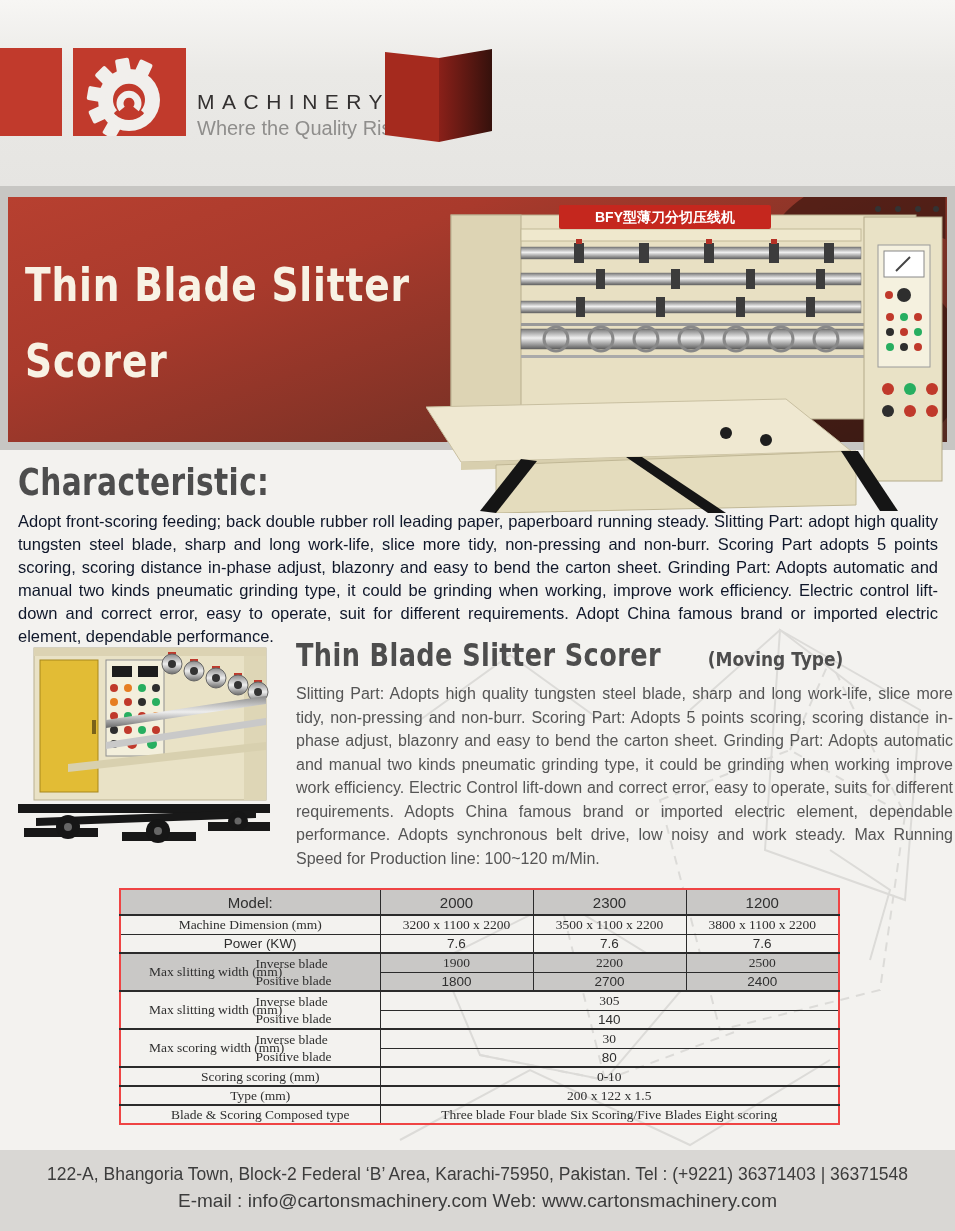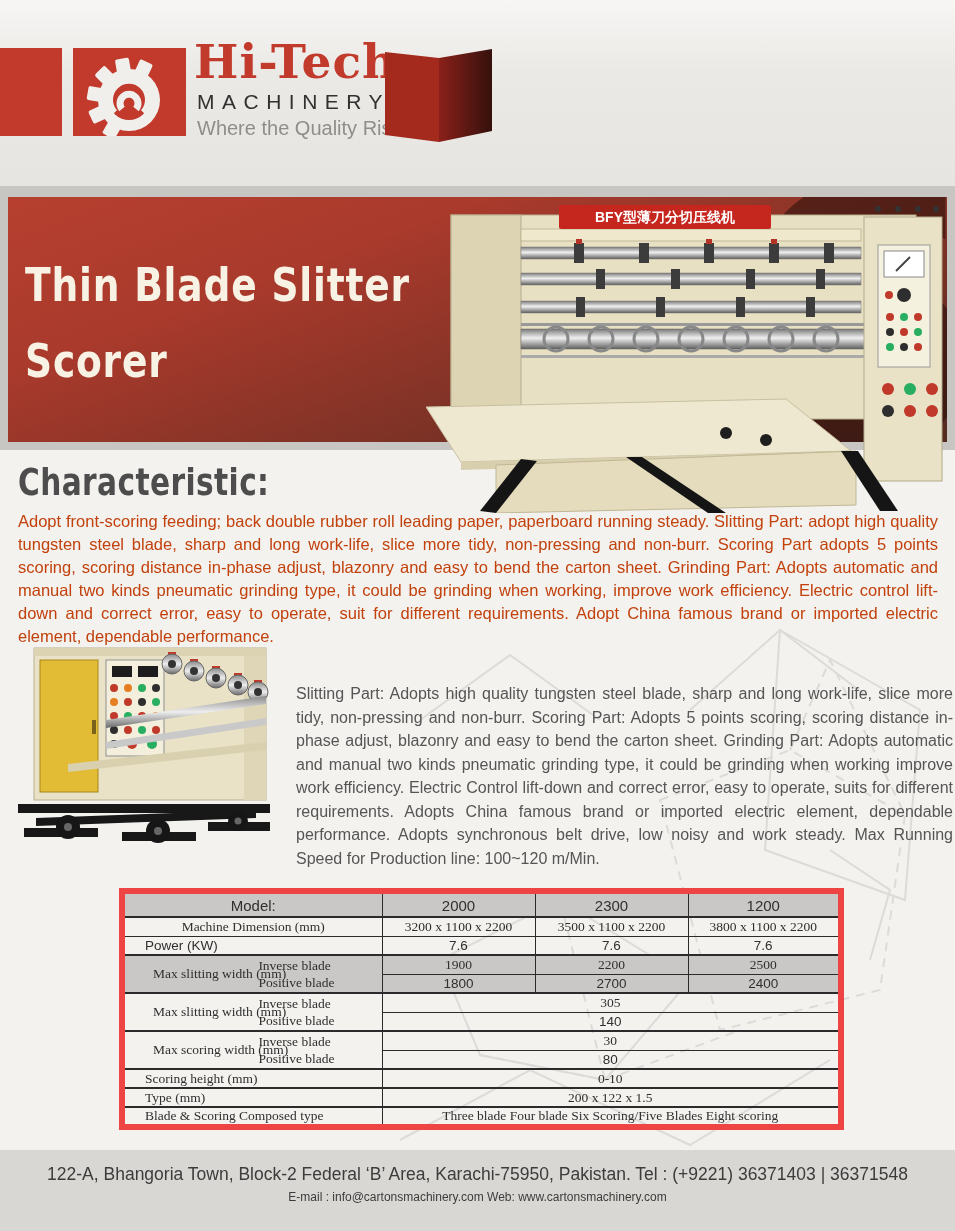--- a/index.html
+++ b/index.html
@@ -29,54 +29,54 @@
     font-weight:bold; font-size:47px; line-height:76px; transform:scaleX(0.8); transform-origin:left top;
     letter-spacing:1px; white-space:nowrap; }
   .machine1 { position:absolute; left:426px; top:199px; width:522px; height:314px; z-index:5; }
 
   
   .watermark { position:absolute; left:360px; top:600px; width:590px; height:556px; z-index:0; }
   .char-heading { position:absolute; left:18px; top:460px; font-family:"DejaVu Sans", sans-serif;
     font-weight:bold; font-size:38px; color:#4d4d4d; transform:scaleX(0.78); transform-origin:left top;
     letter-spacing:0.5px; z-index:1; }
   .char-para { position:absolute; left:18px; top:510px; width:920px; font-size:16.5px; line-height:23px;
-    color:#c2410c; text-align:justify; z-index:1; }
+    color:#0f172a; text-align:justify; z-index:1; }
   .machine2 { position:absolute; left:6px; top:634px; width:286px; height:222px; z-index:1; }
   .mov-head { position:absolute; left:296px; top:636px; white-space:nowrap; z-index:1; }
   .mov-head-main { display:inline-block; font-family:"DejaVu Sans", sans-serif; font-weight:bold;
     font-size:32px; color:#4d4d4d; transform:scaleX(0.8); transform-origin:left bottom; letter-spacing:0.5px; }
   .mov-head-suffix { display:inline-block; font-family:"DejaVu Sans", sans-serif; font-weight:bold;
     font-size:20px; color:#4d4d4d; transform:scaleX(0.85) translateX(-58px); transform-origin:left bottom; }
   .mov-para { position:absolute; left:296px; top:682px; width:657px; font-size:16px; line-height:23.5px;
     color:#555; text-align:justify; z-index:1; }
 
   
   .spec-bar { position:absolute; left:119px; top:851px; width:719px; height:33px; background:#b5362b;
     border-top:3px solid #7e241c; z-index:1; }
   .spec-bar-label { position:absolute; left:14px; top:4px; color:#ffffff; font-weight:bold; font-size:18px;
     transform:scaleX(0.92); transform-origin:left top; letter-spacing:0.3px; }
   .spec-table { position:absolute; left:119px; top:888px; width:719px; border-collapse:collapse;
     table-layout:fixed; z-index:1; font-size:13.5px; color:#2f2f2f; }
   .spec-table td { border:1px solid #2b2b2b; height:19px; text-align:center; padding:0; overflow:hidden; }
   .spec-table tr.hdr td { height:26px; font-size:15px; }
-  .spec-table td.lbl { text-align:left; padding-left:20px; }
+  .spec-table td.lbl { text-align:center; padding-left:20px; }
   .spec-table td.lbl-c { text-align:center; }
   .gray-bg { background:#c9c8c6; }
   .thick-t td { border-top-width:2px;font-family:Liberation Serif, serif; }
-  .spec-table { border:6px solid #ef4444;padding-left:20px; }
+  .spec-table { border:2px solid #ef4444;padding-left:20px; }
   .grp { position:relative; padding:0 !important; }
   .grp .main { position:absolute; left:28px; top:0; height:100%; display:flex; align-items:center; }
   .grp .sub1 { position:absolute; left:52%; top:0; line-height:19px;text-align:right; }
   .grp .sub2 { position:absolute; left:52%; bottom:0; line-height:19px; }
 
   
   .footer { position:absolute; left:0; top:1150px; width:955px; height:81px; background:#d9d7d4;
     text-align:center; color:#3c3c3c; z-index:2; }
   .footer .l1 { margin-top:14px; font-size:17.5px; }
-  .footer .l2 { margin-top:5px; font-size:12px; }
+  .footer .l2 { margin-top:5px; font-size:19px; }
   .footer a { color:#3c3c3c; text-decoration:none; }
 </style>
 </head>
 <body>
 
 <div class="page">
 
   <div class="header-band">
     <div class="left-red-block"></div>
 
@@ -106,21 +106,20 @@
           </g>
           <circle r="31" fill="#f1efec"></circle>
           <circle r="20" fill="#c13a2c"></circle>
           <path d="M -15 13 A 20 20 0 1 1 15 13" fill="none" stroke="#f1efec" stroke-width="8"></path>
           <path d="M -8 10 A 11 11 0 1 1 8 10" fill="none" stroke="#c13a2c" stroke-width="1"></path>
           <path d="M -7 9 A 9 9 0 1 1 7 9" fill="none" stroke="#f1efec" stroke-width="7"></path>
         </g>
       </svg>
     </div>
 
-    <div class="brand-name">Hi-Tech</div>
     <div class="brand-sub">MACHINERY</div>
     <div class="brand-tagline">Where the Quality Rise...</div>
 
     <div class="ribbon">
       <svg width="107" height="95" viewBox="0 0 107 95">
         <defs>
           <linearGradient id="ribg" x1="0" y1="0" x2="1" y2="0">
             <stop offset="0" stop-color="#8a2019"></stop>
               <stop offset="1" stop-color="#35110c"></stop>
           </linearGradient>
@@ -336,20 +335,24 @@
       <rect x="202" y="188" width="62" height="9" fill="#181818"></rect>
       <circle cx="62" cy="193" r="12" fill="#161616"></circle>
         <circle cx="62" cy="193" r="4" fill="#666"></circle>
       <circle cx="152" cy="197" r="12" fill="#161616"></circle>
         <circle cx="152" cy="197" r="4" fill="#666"></circle>
       <circle cx="232" cy="187" r="10" fill="#161616"></circle>
         <circle cx="232" cy="187" r="3.5" fill="#666"></circle>
     </svg>
   </div>
 
+  <div class="mov-head">
+    <span class="mov-head-main">Thin Blade Slitter Scorer</span>
+    <span class="mov-head-suffix">(Moving Type)</span>
+  </div>
   <div class="mov-para">Slitting Part: Adopts high quality tungsten steel blade, sharp and long work-life, slice more tidy, non-pressing and non-burr. Scoring Part: Adopts 5 points scoring, scoring distance in-phase adjust, blazonry and easy to bend the carton sheet. Grinding Part: Adopts automatic and manual two kinds pneumatic grinding type, it could be grinding when working improve work efficiency. Electric Control lift-down and correct error, easy to operate, suits for different requirements. Adopts China famous brand or imported electric element, dependable performance. Adopts synchronous belt drive, low noisy and work steady. Max Running Speed for Production line: 100~120 m/Min.</div>
 
 
   <table class="spec-table">
     <colgroup>
         <col style="width:260px">
         <col style="width:153px">
         <col style="width:153px">
         <col style="width:153px">
       </colgroup>
@@ -403,21 +406,21 @@
         <span class="main">Max scoring width (mm)</span>
         <span class="sub1">Inverse blade</span>
         <span class="sub2">Positive blade</span>
       </td>
       <td colspan="3">30</td>
     </tr>
     <tr>
       <td colspan="3">80</td>
     </tr>
     <tr class="thick-t">
-      <td class="lbl">Scoring height (mm)</td>
+      <td class="lbl">Scoring scoring (mm)</td>
       <td colspan="3">0-10</td>
     </tr>
     <tr class="thick-t">
       <td class="lbl">Type (mm)</td>
       <td colspan="3">200 x 122 x 1.5</td>
     </tr>
     <tr class="thick-t">
       <td class="lbl">Blade &amp; Scoring Composed type</td>
       <td colspan="3">Three blade Four blade Six Scoring/Five Blades Eight scoring</td>
     </tr>

